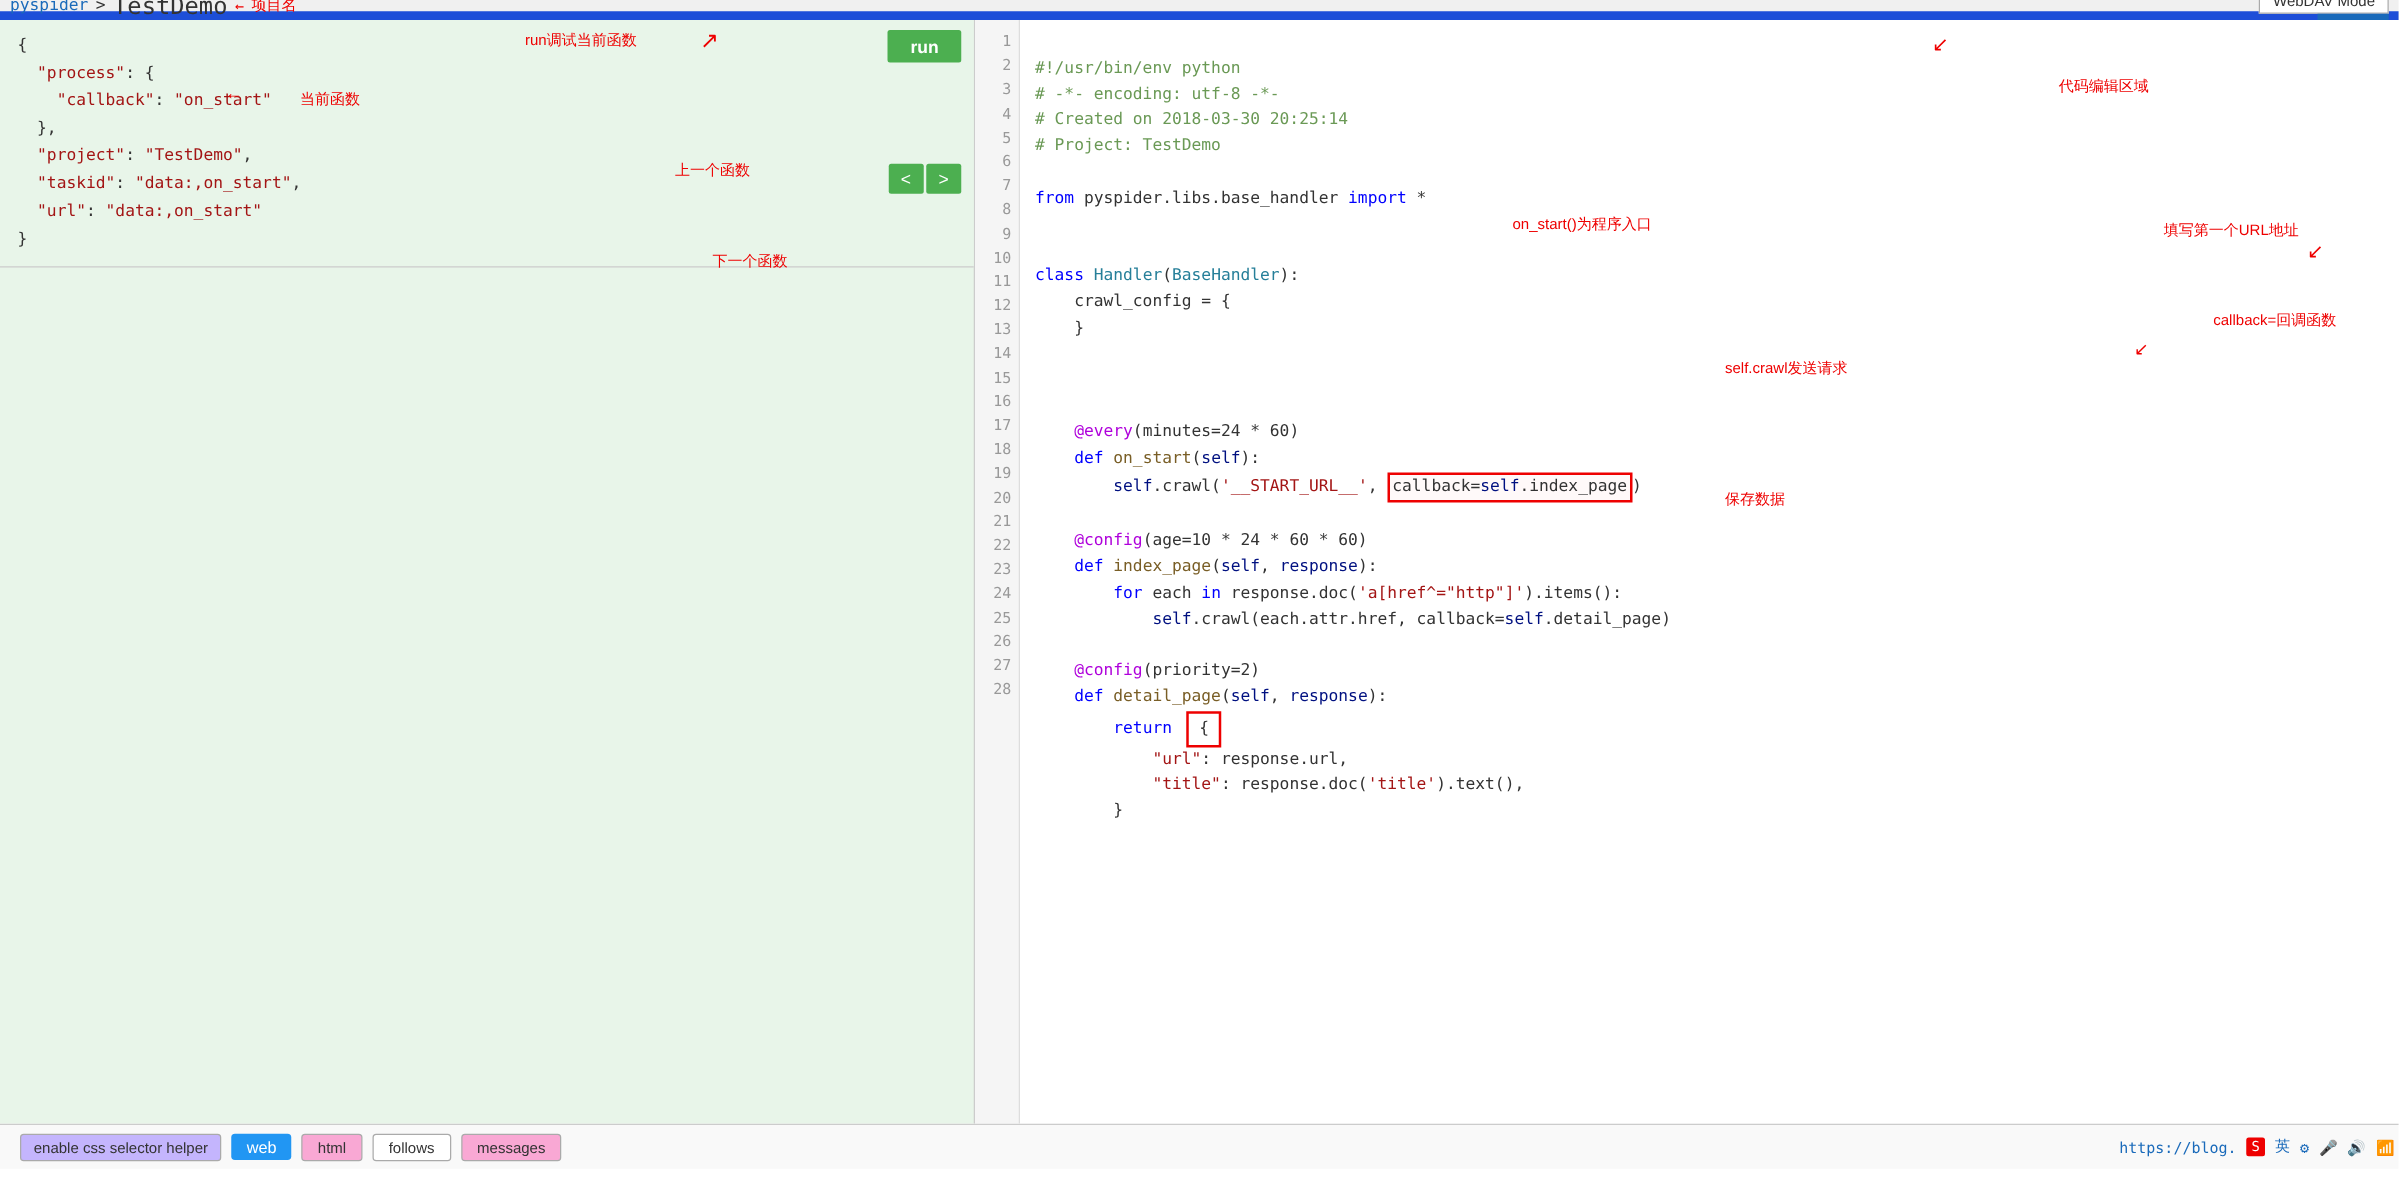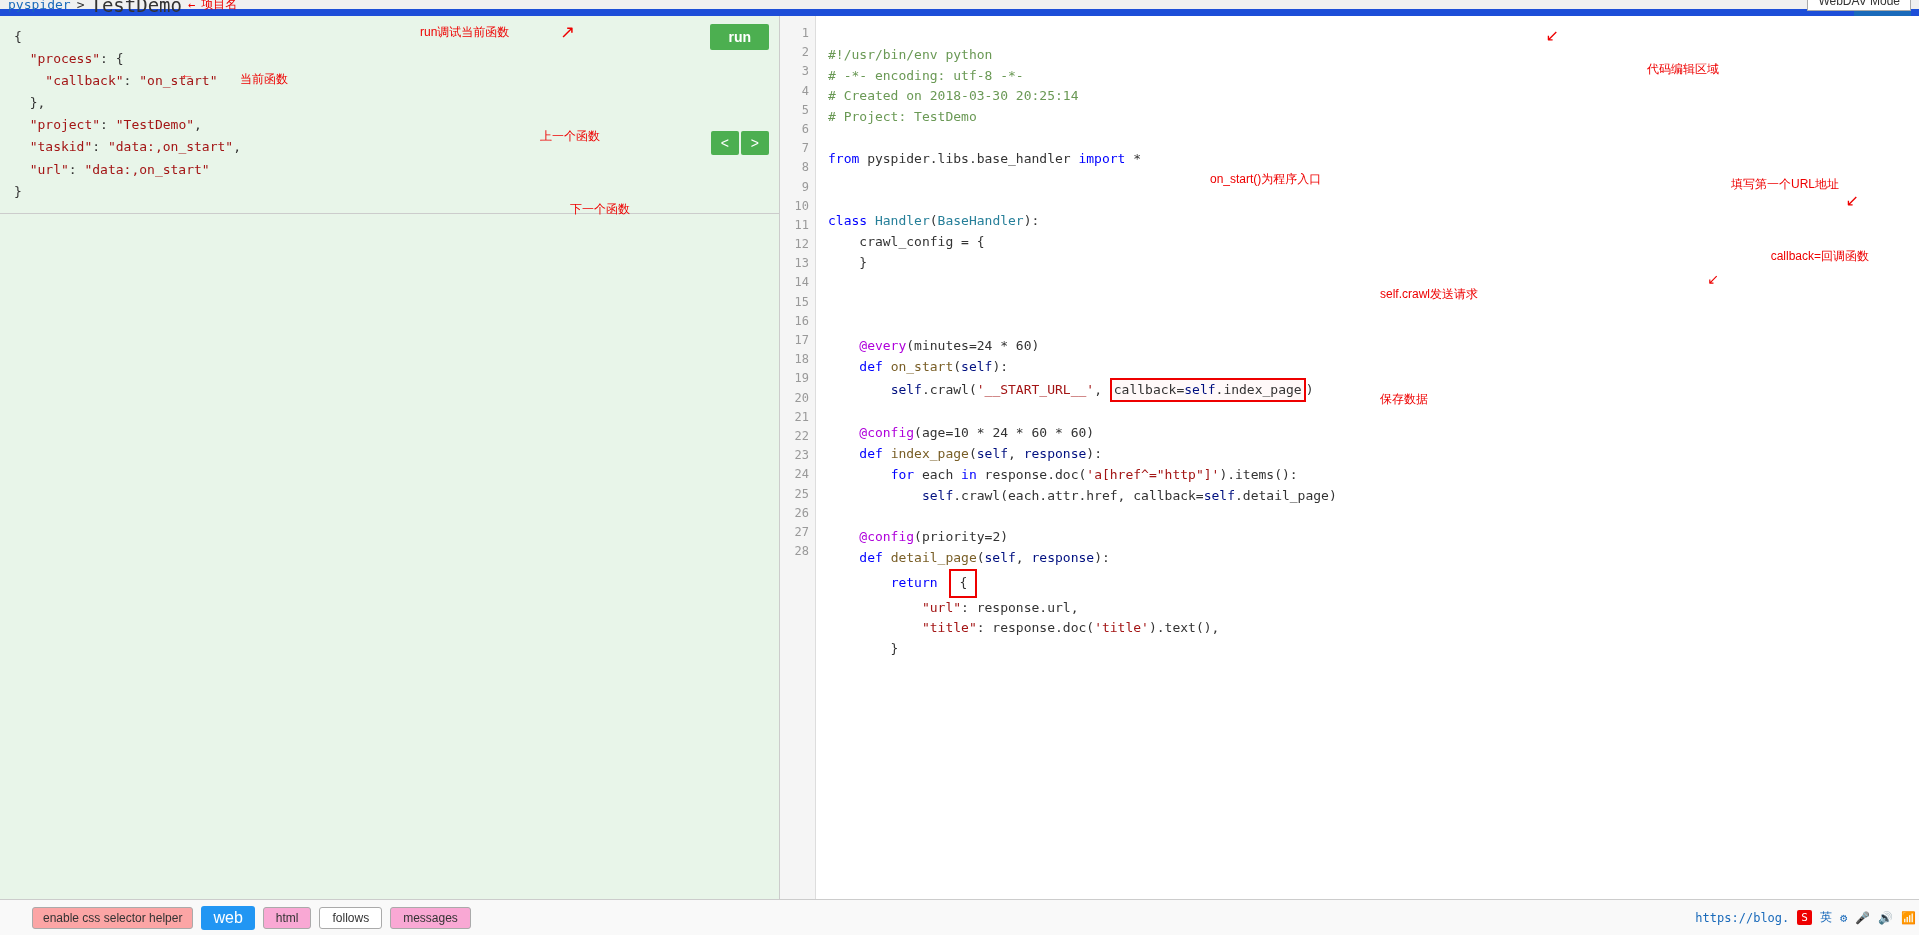--- a/index.html
+++ b/index.html
@@ -184,34 +184,33 @@
       border-top: 1px solid #ccc;
       display: flex;
       align-items: center;
       padding: 0 16px;
       gap: 8px;
       background: #f9f9f9;
       position: relative;
     }
     .css-selector-btn {
       border: 1px solid #aaa;
-      background: #fca5a5;
+      background: #c4b5fd;
       padding: 3px 10px;
       font-size: 12px;
       cursor: pointer;
       border-radius: 3px;
       color: #333;
-      margin-left: 16px;
     }
     .tab-btn {
       background: #2196f3;
       color: #fff;
       border: none;
       padding: 3px 12px;
-      font-size: 16px;
+      font-size: 13px;
       cursor: pointer;
       border-radius: 3px;
     }
     .tab-btn-inactive {
       background: #f9a8d4;
       color: #333;
       border: 1px solid #aaa;
       padding: 3px 12px;
       font-size: 12px;
       cursor: pointer;

